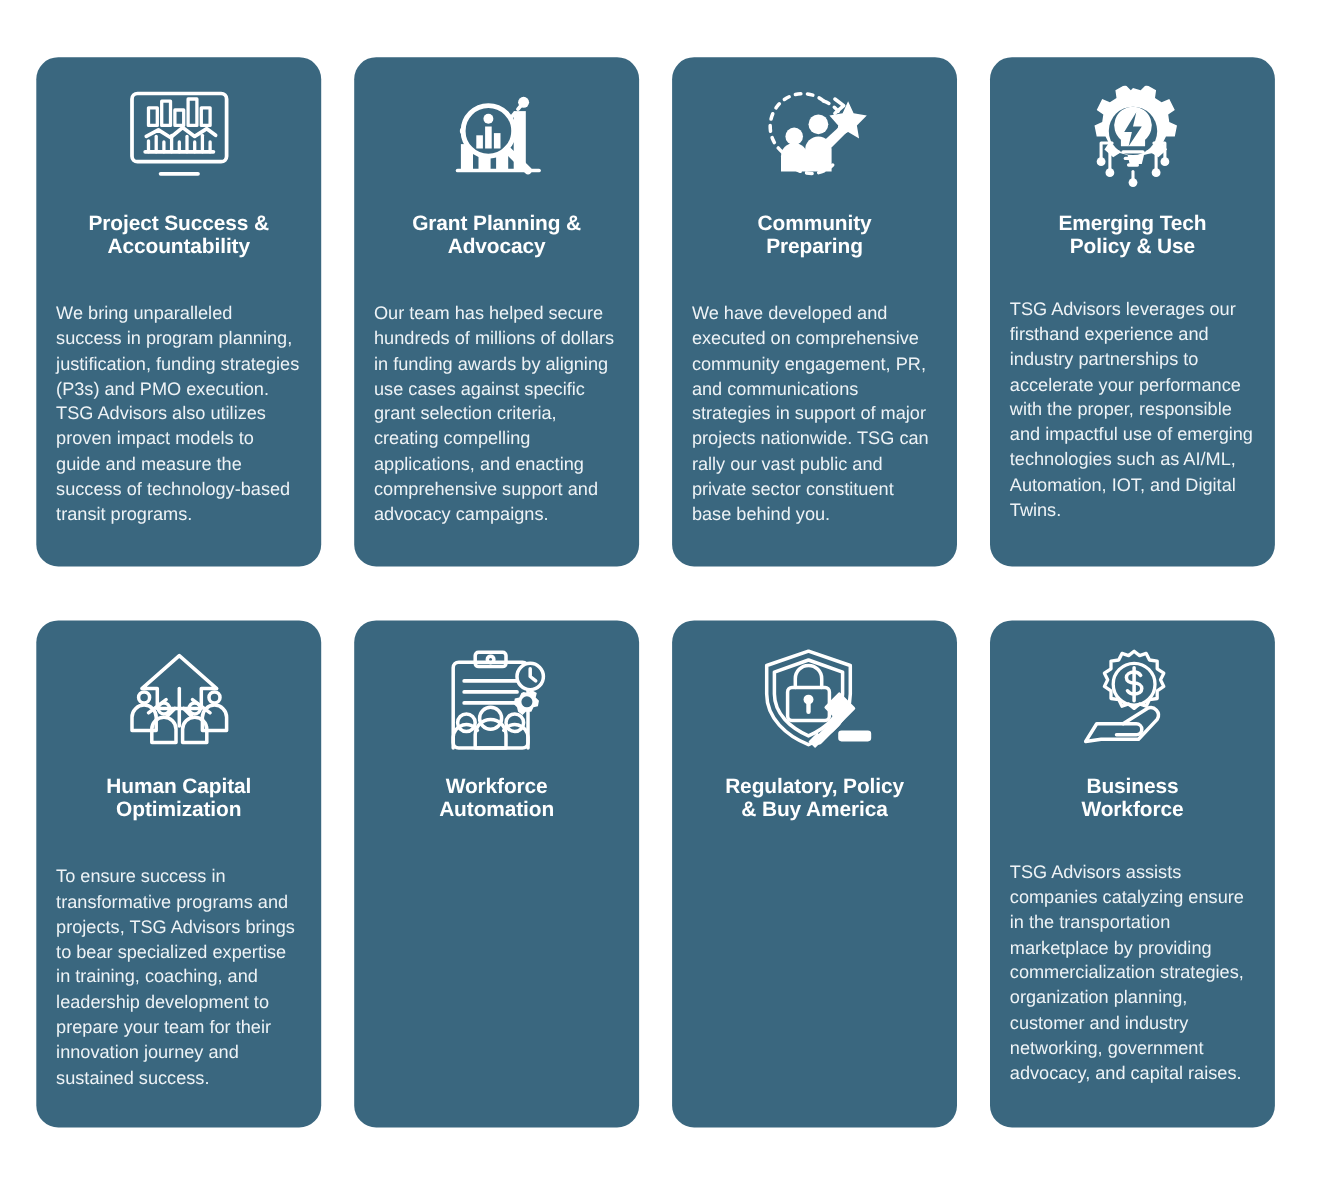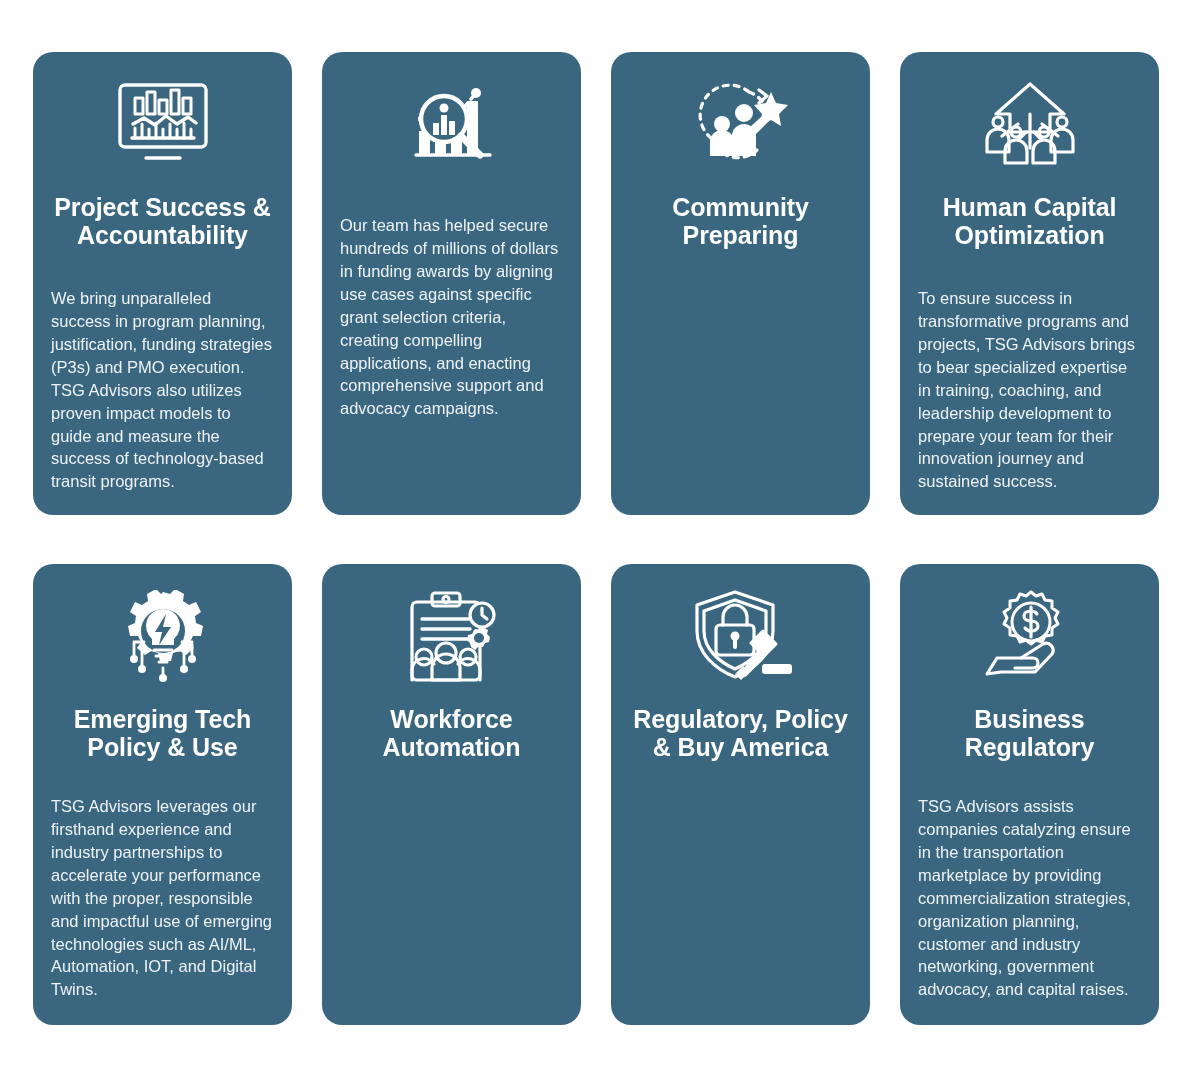--- a/index.html
+++ b/index.html
@@ -49,21 +49,21 @@
     justify-content: center;
     margin-top: 4px;
     flex: 0 0 auto;
   }
   .card-icon svg {
     display: block;
   }
 
   .card-title {
     color: #ffffff;
-    font-size: 25px;
+    font-size: 19px;
     font-weight: bold;
     line-height: 1.1;
     text-align: center;
     letter-spacing: -0.1px;
     margin-top: 18px;
     white-space: pre-line;
     flex: 0 0 auto;
   }
 
   .card-body {
@@ -139,20 +139,22 @@
           <circle cx="40" cy="40" r="23" stroke-width="4.5" fill="#3a677f"></circle>
           <g fill="#ffffff" stroke="none">
             <rect x="29" y="44" width="6" height="12"></rect>
             <rect x="37" y="36" width="6" height="20"></rect>
             <rect x="45" y="42" width="6" height="14"></rect>
             <circle cx="40" cy="29" r="4.5"></circle>
           </g>
           <line x1="57" y1="57" x2="76" y2="76" stroke-width="7"></line>
         </svg>
       </div>
+      <div class="card-title">Grant Planning &amp;
+Advocacy</div>
       <div class="card-body">Our team has helped secure hundreds of millions of dollars in funding awards by aligning use cases against specific grant selection criteria, creating compelling applications, and enacting comprehensive support and advocacy campaigns.</div>
     </div>
 
     <div class="card row1">
       <div class="card-icon">
         <svg width="100" height="88" viewBox="0 0 100 88" fill="none" stroke="#ffffff" stroke-width="3.2" stroke-linecap="round" stroke-linejoin="round">
           <path d="M20 58 A28 28 0 0 1 58 12" stroke-dasharray="5 6"></path>
           <path d="M58 12 A28 28 0 0 1 74 26" stroke-dasharray="5 6"></path>
           <path d="M24 66 A28 28 0 0 0 66 70" stroke-dasharray="5 6"></path>
           <path d="M68 10 l8 6 -8 7"></path>
@@ -162,20 +164,58 @@
             <path d="M19 76 v-14 a12 12 0 0 1 24 0 v14 z"></path>
             <circle cx="53" cy="33" r="9"></circle>
             <path d="M41 76 v-20 a12 12 0 0 1 24 0 v20 z"></path>
             <path d="M58 48 L82 26 l5 6 -22 22 z"></path>
             <path d="M80 12 l5 11 12 2 -9 9 2 12 -10 -6 -11 6 2 -12 -8 -9 12 -2 z"></path>
           </g>
         </svg>
       </div>
       <div class="card-title">Community
 Preparing</div>
+      <div class="card-body">We have developed and executed on comprehensive community engagement, PR, and communications strategies in support of major projects nationwide. TSG can rally our vast public and private sector constituent base behind you.</div>
+    </div>
+
+    <div class="card row2">
+      <div class="card-icon">
+        <svg width="102" height="92" viewBox="0 0 102 92" fill="none" stroke="#ffffff" stroke-width="3.2" stroke-linecap="round" stroke-linejoin="round">
+          <g fill="#ffffff" stroke="none">
+            <path d="M51 2 l7 2 5 -5 9 5 -1 7 6 4 7 -3 5 10 -6 4 1 7 7 3 -2 10 -8 0 -3 6 4 6 -8 7 -6 -4 -7 2 -2 8 -11 0 -2 -8 -7 -2 -6 4 -8 -7 4 -6 -3 -6 -8 0 -2 -10 7 -3 1 -7 -6 -4 5 -10 7 3 6 -4 -1 -7 9 -5 5 5 z"></path>
+            <circle cx="51" cy="41" r="22" fill="#3a677f"></circle>
+          </g>
+          <path d="M51 19 a17 17 0 0 1 11 30 v6 H40 v-6 a17 17 0 0 1 11 -30 z" fill="#ffffff" stroke="none"></path>
+          <g fill="#3a677f" stroke="none">
+            <path d="M54 24 L43 42 h7 l-3 13 12 -18 h-8 z"></path>
+          </g>
+          <g stroke-width="3">
+            <line x1="42" y1="60" x2="60" y2="60"></line>
+            <line x1="44" y1="66" x2="58" y2="66"></line>
+            <line x1="47" y1="72" x2="55" y2="72"></line>
+          </g>
+          <g stroke-width="2.8">
+            <path d="M32 52 H22 v14"></path>
+            <path d="M38 60 H30 v16"></path>
+            <path d="M70 52 H80 v14"></path>
+            <path d="M64 60 H72 v16"></path>
+            <path d="M51 78 v8"></path>
+          </g>
+          <g fill="#ffffff" stroke="none">
+            <circle cx="22" cy="69" r="4"></circle>
+            <circle cx="30" cy="79" r="4"></circle>
+            <circle cx="80" cy="69" r="4"></circle>
+            <circle cx="72" cy="79" r="4"></circle>
+            <circle cx="51" cy="88" r="4"></circle>
+          </g>
+        </svg>
+      </div>
+      <div class="card-title">Emerging Tech
+Policy &amp; Use</div>
+      <div class="card-body">TSG Advisors leverages our firsthand experience and industry partnerships to accelerate your performance with the proper, responsible and impactful use of emerging technologies such as AI/ML, Automation, IOT, and Digital Twins.</div>
     </div>
 
     <div class="card row1">
       <div class="card-icon">
         <svg width="104" height="88" viewBox="0 0 104 88" fill="none" stroke="#ffffff" stroke-width="3.2" stroke-linecap="round" stroke-linejoin="round">
           <path d="M52 4 L86 34 H72 V52 H32 V34 H18 Z"></path>
           <path d="M52 34 V68"></path>
           <path d="M40 44 L24 56"></path>
           <path d="M64 44 L80 56"></path>
           <path d="M48 52 L40 60"></path>
@@ -190,57 +230,20 @@
           <path d="M55 83 v-12 a11 11 0 0 1 22 0 v12 z"></path>
         </svg>
       </div>
       <div class="card-title">Human Capital
 Optimization</div>
       <div class="card-body">To ensure success in transformative programs and projects, TSG Advisors brings to bear specialized expertise in training, coaching, and leadership development to prepare your team for their innovation journey and sustained success.</div>
     </div>
 
     <div class="card row2">
       <div class="card-icon">
-        <svg width="102" height="92" viewBox="0 0 102 92" fill="none" stroke="#ffffff" stroke-width="3.2" stroke-linecap="round" stroke-linejoin="round">
-          <g fill="#ffffff" stroke="none">
-            <path d="M51 2 l7 2 5 -5 9 5 -1 7 6 4 7 -3 5 10 -6 4 1 7 7 3 -2 10 -8 0 -3 6 4 6 -8 7 -6 -4 -7 2 -2 8 -11 0 -2 -8 -7 -2 -6 4 -8 -7 4 -6 -3 -6 -8 0 -2 -10 7 -3 1 -7 -6 -4 5 -10 7 3 6 -4 -1 -7 9 -5 5 5 z"></path>
-            <circle cx="51" cy="41" r="22" fill="#3a677f"></circle>
-          </g>
-          <path d="M51 19 a17 17 0 0 1 11 30 v6 H40 v-6 a17 17 0 0 1 11 -30 z" fill="#ffffff" stroke="none"></path>
-          <g fill="#3a677f" stroke="none">
-            <path d="M54 24 L43 42 h7 l-3 13 12 -18 h-8 z"></path>
-          </g>
-          <g stroke-width="3">
-            <line x1="42" y1="60" x2="60" y2="60"></line>
-            <line x1="44" y1="66" x2="58" y2="66"></line>
-            <line x1="47" y1="72" x2="55" y2="72"></line>
-          </g>
-          <g stroke-width="2.8">
-            <path d="M32 52 H22 v14"></path>
-            <path d="M38 60 H30 v16"></path>
-            <path d="M70 52 H80 v14"></path>
-            <path d="M64 60 H72 v16"></path>
-            <path d="M51 78 v8"></path>
-          </g>
-          <g fill="#ffffff" stroke="none">
-            <circle cx="22" cy="69" r="4"></circle>
-            <circle cx="30" cy="79" r="4"></circle>
-            <circle cx="80" cy="69" r="4"></circle>
-            <circle cx="72" cy="79" r="4"></circle>
-            <circle cx="51" cy="88" r="4"></circle>
-          </g>
-        </svg>
-      </div>
-      <div class="card-title">Emerging Tech
-Policy &amp; Use</div>
-      <div class="card-body">TSG Advisors leverages our firsthand experience and industry partnerships to accelerate your performance with the proper, responsible and impactful use of emerging technologies such as AI/ML, Automation, IOT, and Digital Twins.</div>
-    </div>
-
-    <div class="card row2">
-      <div class="card-icon">
         <svg width="96" height="94" viewBox="0 0 96 94" fill="none" stroke="#ffffff" stroke-width="3.2" stroke-linecap="round" stroke-linejoin="round">
           <path d="M8 18 a5 5 0 0 1 5 -5 h58 a5 5 0 0 1 5 5 v68 a5 5 0 0 1 -5 5 H13 a5 5 0 0 1 -5 -5 z"></path>
           <rect x="28" y="4" width="28" height="13" rx="3"></rect>
           <circle cx="42" cy="10.5" r="3"></circle>
           <g stroke-width="3.4">
             <line x1="18" y1="30" x2="66" y2="30"></line>
             <line x1="18" y1="40" x2="66" y2="40"></line>
             <line x1="18" y1="50" x2="66" y2="50"></line>
           </g>
           <circle cx="78" cy="26" r="12" fill="#3a677f"></circle>
@@ -291,18 +294,18 @@
           </g>
           <g stroke="#ffffff" stroke-width="3.2">
             <path d="M58 24 a7 6 0 0 0 -6 -3 c-4 0 -7 2 -7 5 s3 5 7 5 7 2 7 5 -3 5 -7 5 a7 6 0 0 1 -6 -3"></path>
             <line x1="52" y1="17" x2="52" y2="47"></line>
           </g>
           <path d="M8 84 L18 68 h24 l22 -14 a7 7 0 0 1 9 10 L56 82 H22 Z"></path>
           <path d="M42 68 h12 a5 5 0 0 1 0 10 H36"></path>
         </svg>
       </div>
       <div class="card-title">Business
-Regulatory</div>
+Workforce</div>
       <div class="card-body">TSG Advisors assists companies catalyzing ensure in the transportation marketplace by providing commercialization strategies, organization planning, customer and industry networking, government advocacy, and capital raises.</div>
     </div>
 
   </div>
 </div>
 
 </body></html>

